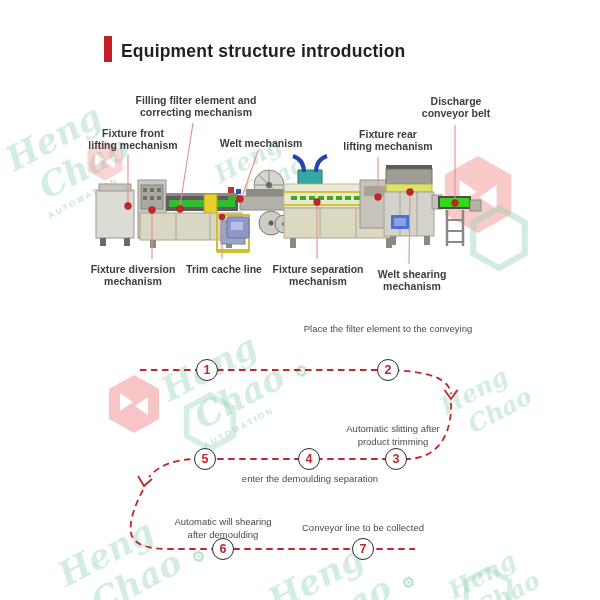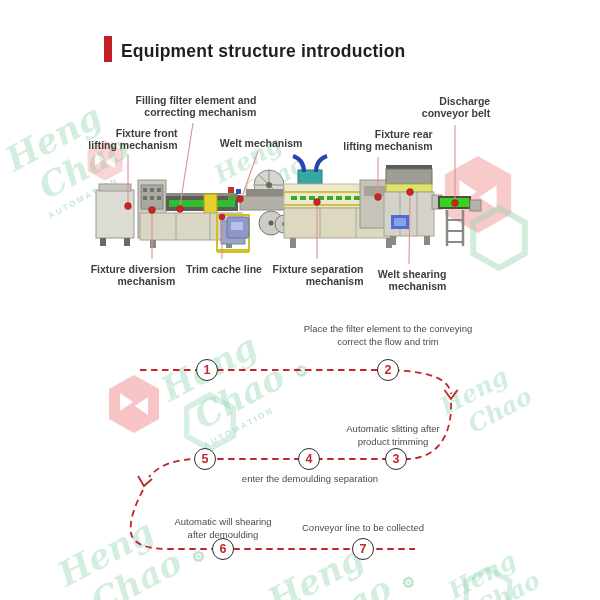--- a/index.html
+++ b/index.html
@@ -19,21 +19,21 @@
 
   
   .title-wrap{position:absolute;left:104px;top:36px;display:flex;align-items:flex-end;z-index:4;}
   .title-bar{width:8px;height:26px;background:#c41e26;margin-right:9px;}
   .title-text{font:bold 17.5px "Liberation Sans",sans-serif;color:#1f1f1f;letter-spacing:.2px;}
 
   
   .diagram-svg{position:absolute;inset:0;z-index:1;}
 
   
-  .lbl{position:absolute;transform:translateX(-50%);text-align:right;z-index:3;
+  .lbl{position:absolute;transform:translateX(-50%);text-align:center;z-index:3;
        font:bold 10.5px "Liberation Sans",sans-serif;color:#3d3d3d;line-height:1.18;}
   .lbl span{display:block;white-space:nowrap;}
 
   
   .step-text{position:absolute;transform:translateX(-50%);text-align:center;z-index:3;
              font:9.5px "Liberation Sans",sans-serif;color:#4a4a4a;line-height:1.42;}
   .step-text span{display:block;white-space:nowrap;}
 
   
   .flow-circle{position:absolute;width:22px;height:22px;box-sizing:border-box;
@@ -287,21 +287,20 @@
     <span>Fixture separation</span>
     <span>mechanism</span>
   </div>
   <div class="lbl" style="left:412px;top:268px">
     <span>Welt shearing</span>
     <span>mechanism</span>
   </div>
 
   <div class="step-text" style="left:388px;top:322px">
     <span>Place the filter element to the conveying</span>
-    <span>correct the flow and trim</span>
   </div>
   <div class="step-text" style="left:393px;top:422px">
     <span>Automatic slitting after</span>
     <span>product trimming</span>
   </div>
   <div class="step-text" style="left:310px;top:472px">
     <span>enter the demoulding separation</span>
   </div>
   <div class="step-text" style="left:223px;top:515px">
     <span>Automatic will shearing</span>

